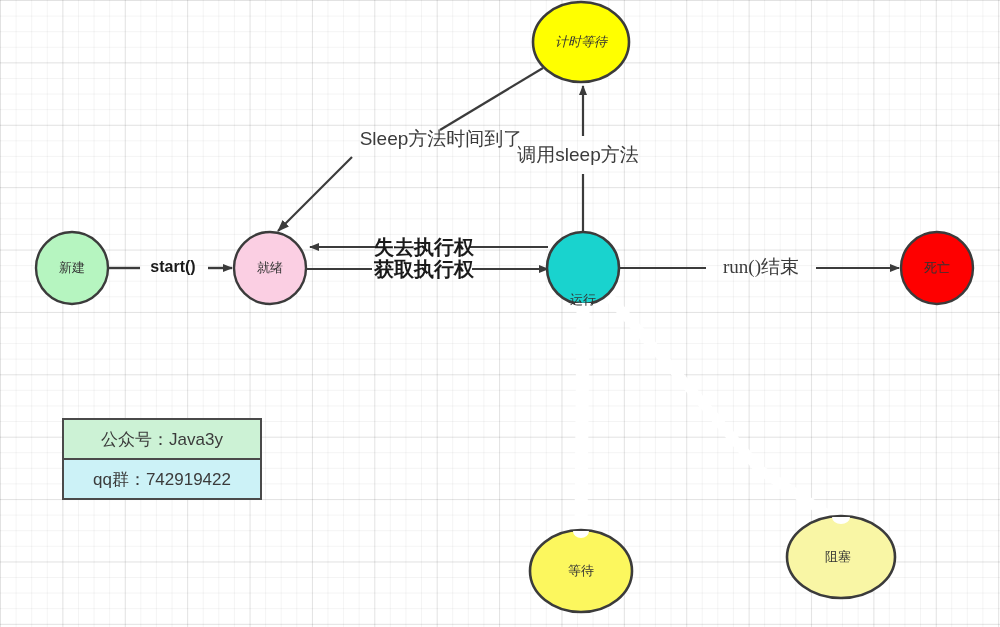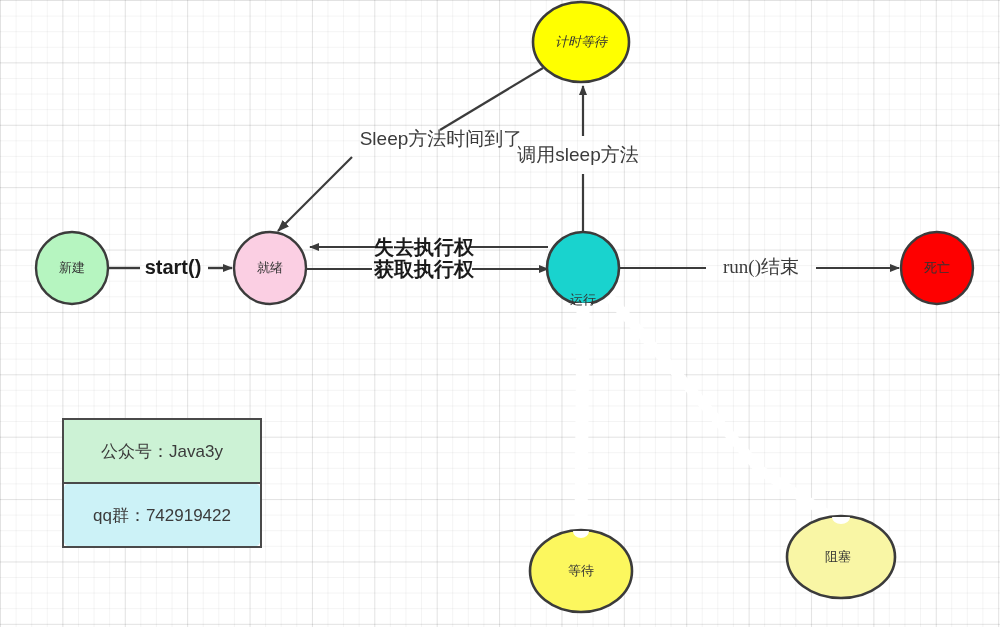--- a/index.html
+++ b/index.html
@@ -49,40 +49,40 @@
     background: transparent;
   }
   .edge-label.bold {
     font-weight: bold;
     color: #1a1a1a;
     font-size: 20px;
   }
   .edge-label.start-label {
     font-weight: bold;
     color: #1a1a1a;
-    font-size: 20px;
+    font-size: 16px;
   }
   .info-table {
     position: absolute;
     left: 62px;
     top: 418px;
     width: 200px;
     border-collapse: collapse;
     border: 2px solid #4a4a4a;
   }
   .info-table td {
     border: 2px solid #4a4a4a;
     height: 38px;
     text-align: center;
     font-size: 17px;
     color: #3b3b3b;
-    padding: 12px 6px;
+    padding: 0 6px;
   }
   .info-row-1 { background: #ccf2d5; }
-  .info-row-2 { background: #ccf2f7; border-radius: 8px; }
+  .info-row-2 { background: #ccf2f7; }
 </style>
 </head>
 <body>
 
 <div id="canvas">
 
   <svg id="diagram-svg" viewBox="0 0 1000 627" xmlns="http://www.w3.org/2000/svg">
     <defs>
       <marker id="arrow" markerWidth="10" markerHeight="8" refX="9" refY="4" orient="auto" markerUnits="userSpaceOnUse">
         <path d="M0,0 L10,4 L0,8 z" fill="#3b3b3b"></path>

